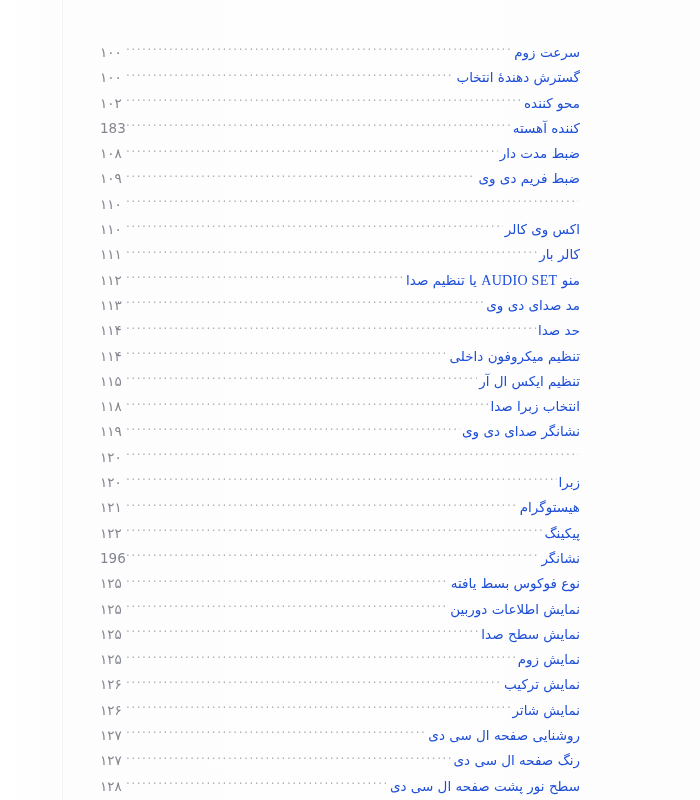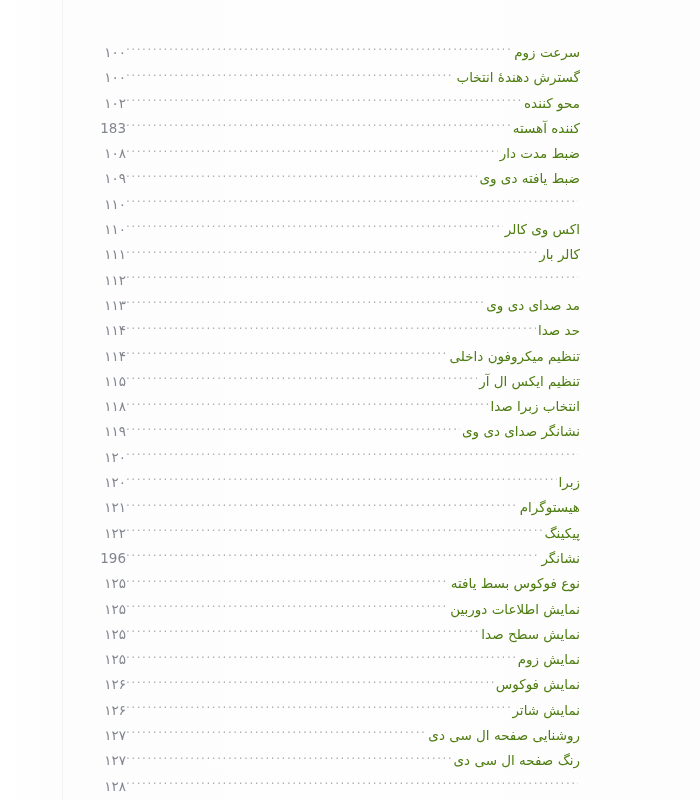--- a/index.html
+++ b/index.html
@@ -45,21 +45,21 @@
     align-items: baseline;
     direction: rtl;
     height: 25.3px;
     white-space: nowrap;
     color: #8e9199;
   }
 
   .entry-title {
     font-size: 13.5px;
     line-height: 1;
-    color: #4d7c0f;
+    color: #1d4ed8;
     letter-spacing: 0.1px;
     flex: 0 0 auto;
     transform: translateY(1px);
   }
   .entry-title .latin {
     font-family: "Liberation Serif", serif;
     font-size: 14px;
     letter-spacing: 0.3px;
     direction: ltr;
     unicode-bidi: embed;
@@ -85,21 +85,21 @@
     white-space: nowrap;
     direction: ltr;
     text-align: right;
   }
 
   .entry-page {
     flex: 0 0 auto;
     font-size: 13.5px;
     color: #83868f;
     direction: rtl;
-    text-align: right;
+    text-align: left;
     min-width: 26px;
     transform: translateY(1px);
   }
 </style>
 </head>
 <body>
 
 <div class="scan-wash"></div>
 <div class="scan-edge"></div>
 
@@ -123,39 +123,40 @@
       <span class="entry-title">کننده آهسته</span>
       <span class="leader"></span>
       <span class="entry-page">183</span>
     </div>
     <div class="toc-row">
       <span class="entry-title">ضبط مدت دار</span>
       <span class="leader"></span>
       <span class="entry-page">۱۰۸</span>
     </div>
     <div class="toc-row">
-      <span class="entry-title">ضبط یافته دی وی</span>
+      <span class="entry-title">ضبط فریم دی وی</span>
       <span class="leader"></span>
       <span class="entry-page">۱۰۹</span>
     </div>
     <div class="toc-row">
       <span class="leader"></span>
       <span class="entry-page">۱۱۰</span>
     </div>
     <div class="toc-row">
       <span class="entry-title">اکس وی کالر</span>
       <span class="leader"></span>
       <span class="entry-page">۱۱۰</span>
     </div>
     <div class="toc-row">
       <span class="entry-title">کالر بار</span>
       <span class="leader"></span>
       <span class="entry-page">۱۱۱</span>
     </div>
     <div class="toc-row">
+      <span class="entry-title">منو <span class="latin">AUDIO SET</span> یا تنظیم صدا</span>
       <span class="leader"></span>
       <span class="entry-page">۱۱۲</span>
     </div>
     <div class="toc-row">
       <span class="entry-title">مد صدای دی وی</span>
       <span class="leader"></span>
       <span class="entry-page">۱۱۳</span>
     </div>
     <div class="toc-row">
       <span class="entry-title">حد صدا</span>
@@ -220,36 +221,37 @@
       <span class="entry-title">نمایش سطح صدا</span>
       <span class="leader"></span>
       <span class="entry-page">۱۲۵</span>
     </div>
     <div class="toc-row">
       <span class="entry-title">نمایش زوم</span>
       <span class="leader"></span>
       <span class="entry-page">۱۲۵</span>
     </div>
     <div class="toc-row">
-      <span class="entry-title">نمایش فوکوس</span>
+      <span class="entry-title">نمایش ترکیب</span>
       <span class="leader"></span>
       <span class="entry-page">۱۲۶</span>
     </div>
     <div class="toc-row">
       <span class="entry-title">نمایش شاتر</span>
       <span class="leader"></span>
       <span class="entry-page">۱۲۶</span>
     </div>
     <div class="toc-row">
       <span class="entry-title">روشنایی صفحه ال سی دی</span>
       <span class="leader"></span>
       <span class="entry-page">۱۲۷</span>
     </div>
     <div class="toc-row">
       <span class="entry-title">رنگ صفحه ال سی دی</span>
       <span class="leader"></span>
       <span class="entry-page">۱۲۷</span>
     </div>
     <div class="toc-row">
+      <span class="entry-title">سطح نور پشت صفحه ال سی دی</span>
       <span class="leader"></span>
       <span class="entry-page">۱۲۸</span>
     </div>
   </div>
 
 </body></html>

